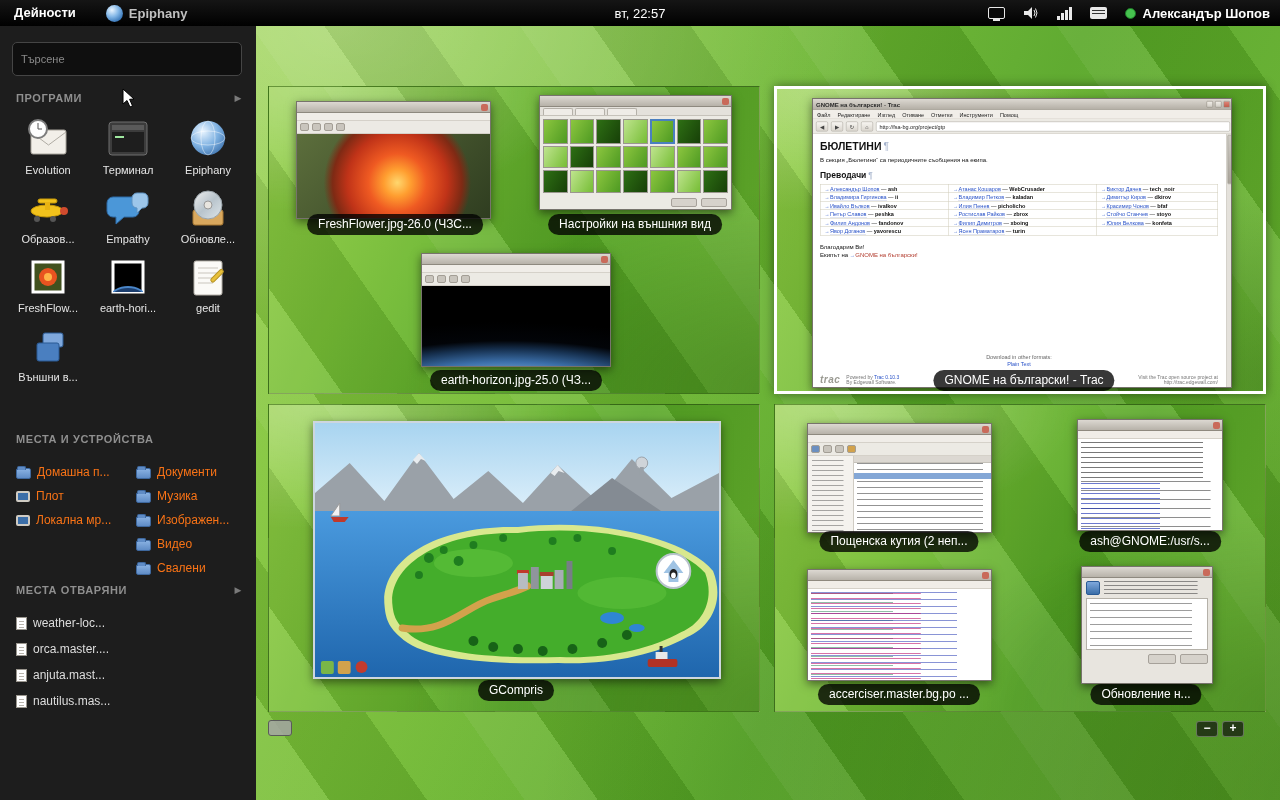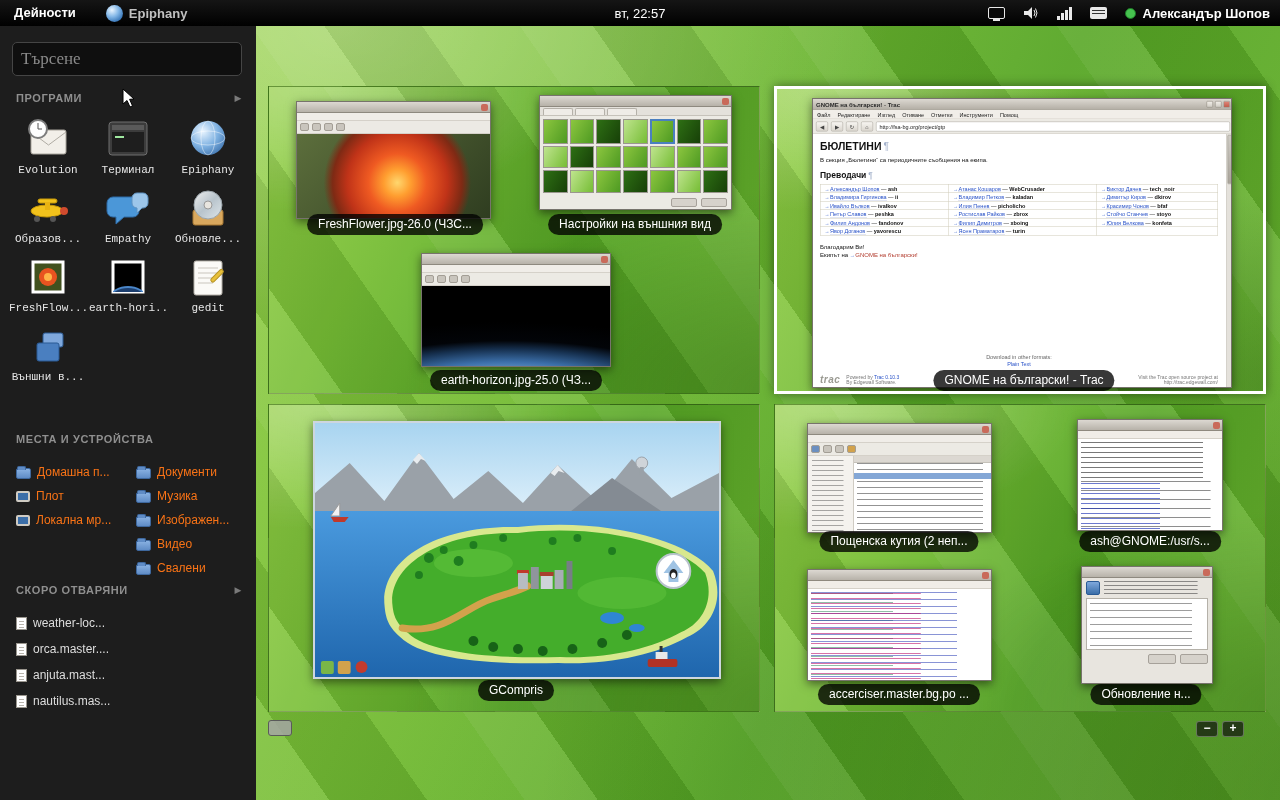--- a/index.html
+++ b/index.html
@@ -27,26 +27,26 @@
 .sig{display:flex;align-items:flex-end;gap:1px;}
 .sig i{width:3px;background:#e8e8e8;display:block;}
 .sig i:nth-child(1){height:4px}.sig i:nth-child(2){height:7px}.sig i:nth-child(3){height:10px}.sig i:nth-child(4){height:13px}
 .i-kbd{width:17px;height:12px;background:#e8e8e8;border-radius:2px;position:relative;}
 .i-kbd::before{content:"";position:absolute;left:2px;right:2px;top:3px;height:1px;background:#333;box-shadow:0 3px 0 #333;}
 .user{display:flex;align-items:center;gap:7px;font-weight:bold;font-size:13px;}
 .presence{width:11px;height:11px;border-radius:50%;background:#46c24f;border:1px solid #1c7a26;}
 
 
 .sidebar{position:absolute;top:26px;left:0;width:256px;bottom:0;background:#1d1d1d;z-index:40;}
-.search{position:absolute;top:16px;left:12px;width:230px;height:27px;background:#0f0f0f;border:1px solid #454545;border-radius:5px;color:#ccc;font-size:17px;padding:16px 8px;outline:none;font-family:Liberation Serif, serif;}
+.search{position:absolute;top:16px;left:12px;width:230px;height:27px;background:#0f0f0f;border:1px solid #454545;border-radius:5px;color:#ccc;font-size:11px;padding:16px 8px;outline:none;font-family:Liberation Sans, sans-serif;}
 .search::placeholder{color:#8a8a8a;}
 .sec{position:absolute;left:16px;right:14px;color:#8f8f8f;font-size:11px;font-weight:bold;letter-spacing:.6px;display:flex;justify-content:space-between;align-items:center;}
 .sec-arrow{color:#7a7a7a;font-size:9px;}
 .sec-p{top:66px}.sec-pl{top:407px}.sec-r{top:558px}
-.apps{position:absolute;top:90px;left:8px;width:244px;display:grid;grid-template-columns:repeat(3,80px);row-gap:9px;justify-items:center;font-family:Liberation Mono, monospace;}
+.apps{position:absolute;top:90px;left:8px;width:244px;display:grid;grid-template-columns:repeat(3,80px);row-gap:9px;justify-items:center;}
 .app{width:78px;text-align:center;}
 .app-label{color:#e6e6e6;font-size:11px;margin-top:2px;white-space:nowrap;overflow:hidden;}
 .ic{width:46px;height:46px;margin:0 auto;display:block;}
 .places{position:absolute;top:434px;left:16px;display:flex;gap:8px;}
 .pcol{width:112px;}
 .place{display:flex;align-items:center;gap:6px;height:24px;color:#f97316;font-size:12px;white-space:nowrap;overflow:hidden;}
 .recent{position:absolute;top:584px;left:16px;display:flex;gap:8px;}
 .rcol{width:112px;}
 .ritem{display:flex;align-items:center;gap:6px;height:26px;color:#ddd;font-size:12px;white-space:nowrap;overflow:hidden;}
 .fold{width:15px;height:11px;background:linear-gradient(#8ab2e2,#5f8cc6);border:1px solid #3e689e;border-radius:2px;position:relative;flex:none;margin-top:2px;}
@@ -344,21 +344,21 @@
           <span>Видео</span>
         </div>
       <div class="place">
           <span class="fold"></span>
           <span>Свалени</span>
         </div>
     </div>
   </div>
 
   <div class="sec sec-r">
-    <span>СКОРО ОТВАРЯНИ</span>
+    <span>МЕСТА ОТВАРЯНИ</span>
     <span class="sec-arrow">▶</span>
   </div>
   <div class="recent">
     <div class="rcol">
       <div class="ritem">
           <span class="sheet"></span>
           <span>weather-loc...</span>
         </div>
       <div class="ritem">
           <span class="sheet"></span>

